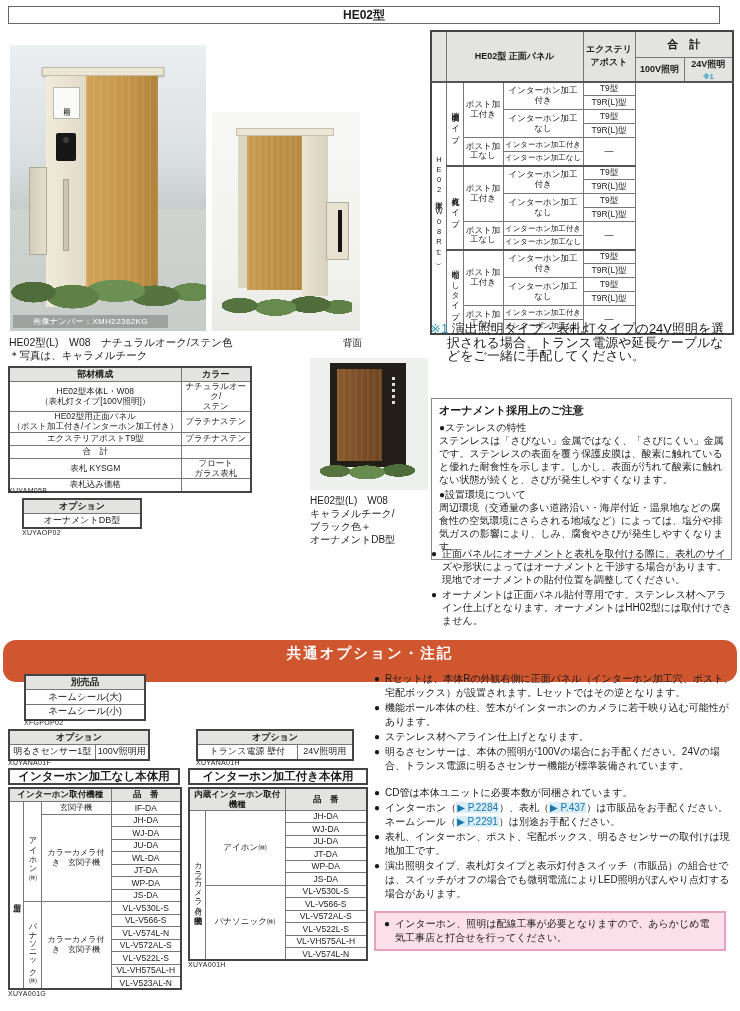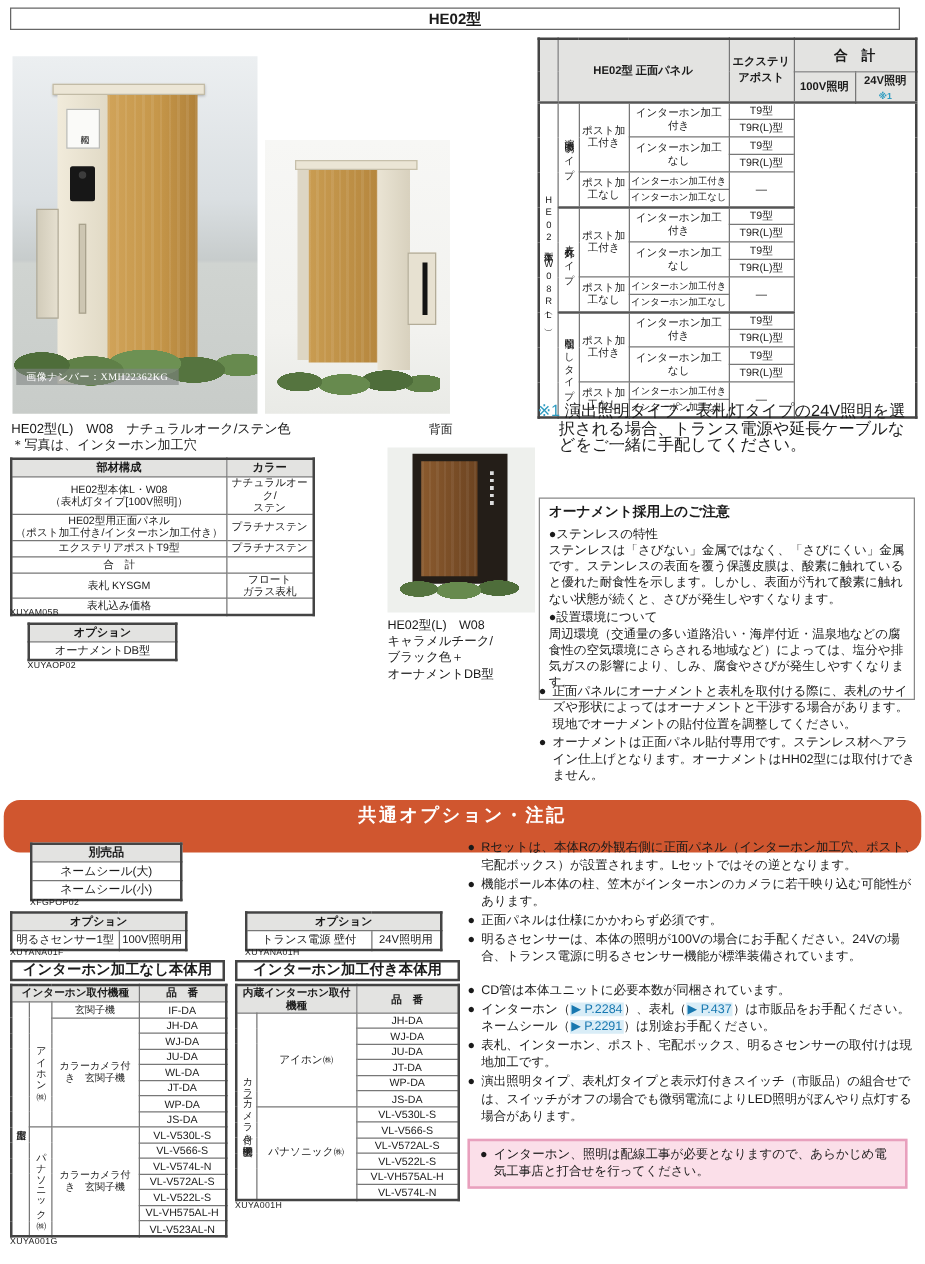--- a/index.html
+++ b/index.html
@@ -36,22 +36,22 @@
   .p1-slot{position:absolute; left:17px; top:112px; width:6px; height:72px; background:#cdc6b2; border:1px solid #a9a28d;}
   .p1-sidebox{position:absolute; left:-17px; top:100px; width:18px; height:88px;
             background:linear-gradient(90deg,#d2ccba,#e5dfcf); border:1px solid #b0a995;}
   .plants{position:absolute;}
   .p1-plants{left:0; bottom:20px; width:196px; height:42px; background:
       radial-gradient(ellipse 32px 15px at 12% 55%, #4e6d3a 0 69%, rgba(0,0,0,0) 70%),
       radial-gradient(ellipse 38px 17px at 32% 66%, #5f8047 0 69%, rgba(0,0,0,0) 70%),
       radial-gradient(ellipse 42px 16px at 54% 52%, #6d9153 0 69%, rgba(0,0,0,0) 70%),
       radial-gradient(ellipse 36px 15px at 74% 64%, #55743f 0 69%, rgba(0,0,0,0) 70%),
       radial-gradient(ellipse 30px 13px at 93% 55%, #678a4e 0 69%, rgba(0,0,0,0) 70%);}
-  .imgnum{position:absolute; left:3px; bottom:23px; font-size:8px; color:#fff;
-          background:rgba(128,133,131,.6); padding:1px 8px; letter-spacing:.4px;font-family:Liberation Serif, serif;}
+  .imgnum{position:absolute; left:3px; bottom:3px; font-size:8px; color:#fff;
+          background:rgba(128,133,131,.6); padding:1px 20px; letter-spacing:.4px;}
 
   .photo2{left:212px; top:112px; width:148px; height:219px;
           background:linear-gradient(180deg,#f7f7f5 0%,#f2f2ef 70%,#e9eae6 100%);}
   .p2-unit{position:absolute; left:26px; top:16px; width:92px; height:172px;}
   .p2-cap{position:absolute; left:-2px; top:0; width:98px; height:8px; background:#ebe5d5; border:1px solid #c6bfaa;}
   .p2-left{position:absolute; left:0; top:8px; width:9px; height:152px; background:#ddd6c4;}
   .p2-wood{position:absolute; left:9px; top:8px; width:55px; height:154px;
            background:repeating-linear-gradient(90deg,rgba(255,255,255,.08) 0 2px,rgba(0,0,0,0) 2px 6px),
            linear-gradient(90deg,#c99c51,#b6873e);}
   .p2-right{position:absolute; left:64px; top:8px; width:26px; height:160px;
@@ -204,21 +204,21 @@
       <div class="p2-wood"></div>
       <div class="p2-right"></div>
       <div class="p2-sidebox"></div>
       <div class="p2-slot"></div>
     </div>
     <div class="plants p2-plants"></div>
   </div>
 
   <div class="cap1">HE02型(L)　W08　ナチュラルオーク/ステン色</div>
   <div class="cap1-sub">背面</div>
-  <div class="cap1-note">＊写真は、インターホン加工穴</div>
+  <div class="cap1-note">＊写真は、キャラメルチーク</div>
 
   <table class="combo tbl">
     <colgroup>
         <col style="width:15px">
         <col style="width:17px">
         <col style="width:40px">
         <col style="width:80px">
         <col style="width:52px">
         <col style="width:49px">
         <col style="width:49px">
@@ -567,21 +567,21 @@
     <tr>
           <td class="pn">VL-V574L-N</td>
         </tr>
   </tbody>
     </table>
   <div class="code code-B">XUYA001H</div>
 
   <div class="rnotes">
     <div class="bullet"><span class="bdot">●</span><span>Rセットは、本体Rの外観右側に正面パネル（インターホン加工穴、ポスト、宅配ボックス）が設置されます。Lセットではその逆となります。</span></div>
     <div class="bullet"><span class="bdot">●</span><span>機能ポール本体の柱、笠木がインターホンのカメラに若干映り込む可能性があります。</span></div>
-    <div class="bullet"><span class="bdot">●</span><span>正面パネルは仕様にかかわらず必須です。</span></div>
+    <div class="bullet"><span class="bdot">●</span><span>ステンレス材ヘアライン仕上げとなります。</span></div>
     <div class="bullet"><span class="bdot">●</span><span>明るさセンサーは、本体の照明が100Vの場合にお手配ください。24Vの場合、トランス電源に明るさセンサー機能が標準装備されています。</span></div>
     <div class="gap"></div>
     <div class="bullet"><span class="bdot">●</span><span>CD管は本体ユニットに必要本数が同梱されています。</span></div>
     <div class="bullet"><span class="bdot">●</span><span>インターホン（</span><span class="plink">▶ P.2284</span><span>）、表札（</span><span class="plink">▶ P.437</span><span>）は市販品をお手配ください。ネームシール（</span><span class="plink">▶ P.2291</span><span>）は別途お手配ください。</span></div>
     <div class="bullet"><span class="bdot">●</span><span>表札、インターホン、ポスト、宅配ボックス、明るさセンサーの取付けは現地加工です。</span></div>
     <div class="bullet"><span class="bdot">●</span><span>演出照明タイプ、表札灯タイプと表示灯付きスイッチ（市販品）の組合せでは、スイッチがオフの場合でも微弱電流によりLED照明がぼんやり点灯する場合があります。</span></div>
     <div class="warnbox">
       <div class="inner"><span class="bdot">●</span><span>インターホン、照明は配線工事が必要となりますので、あらかじめ電気工事店と打合せを行ってください。</span></div>
     </div>
   </div>

